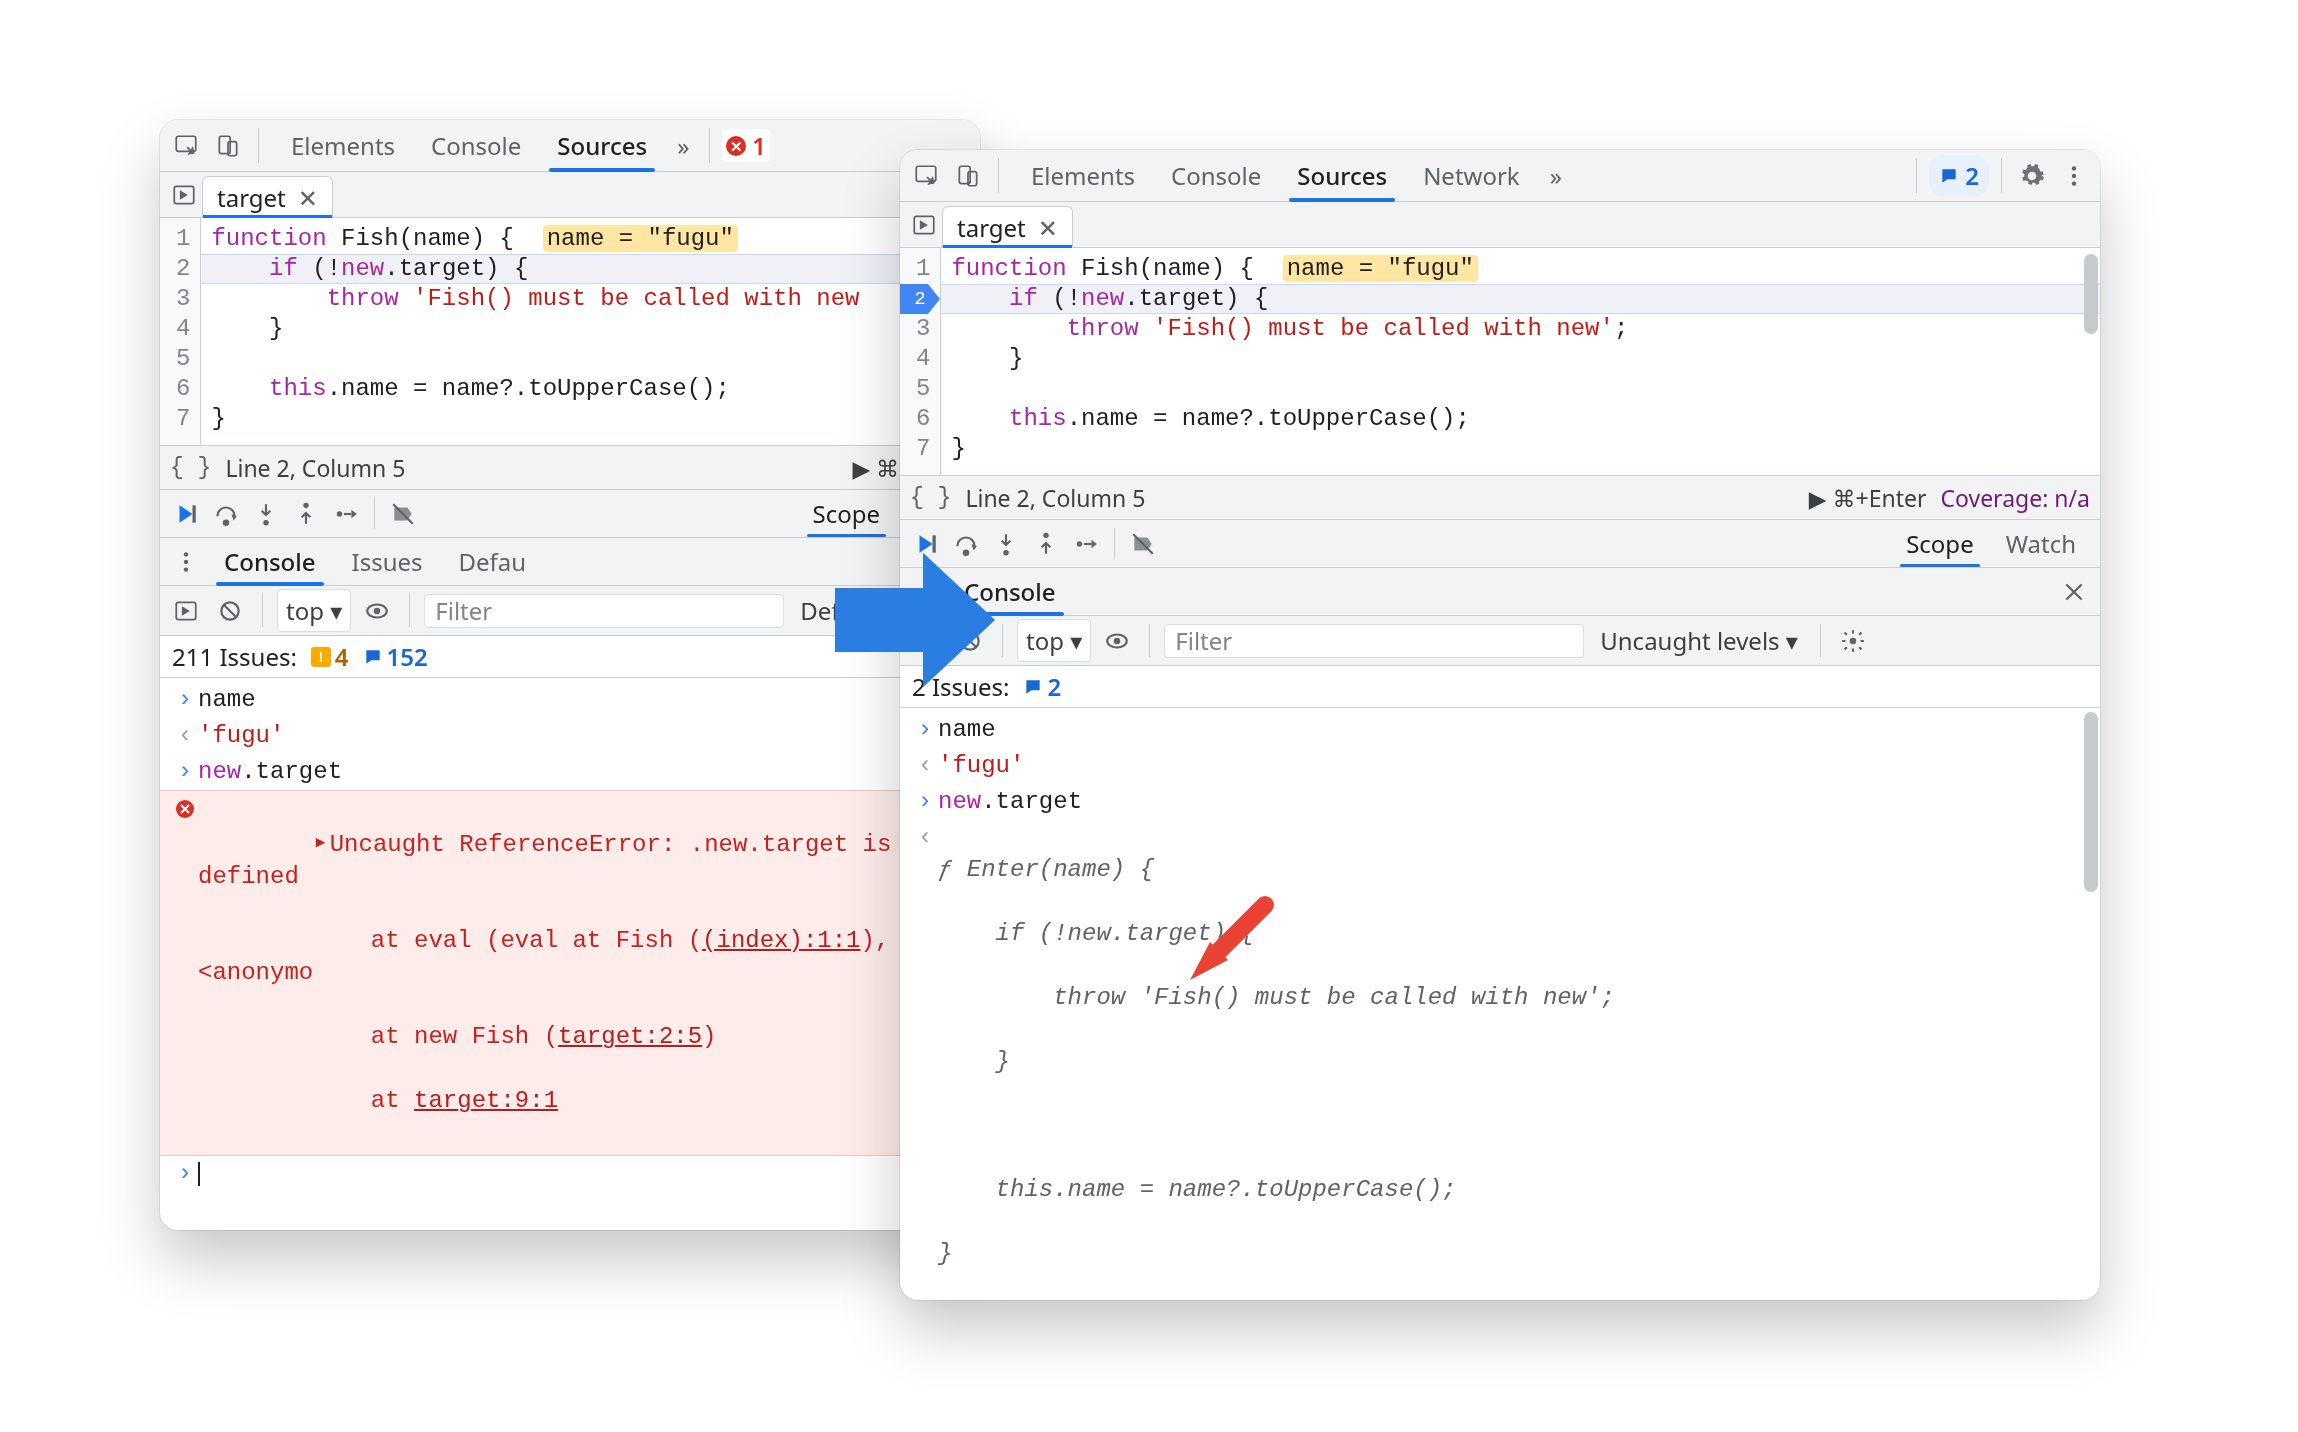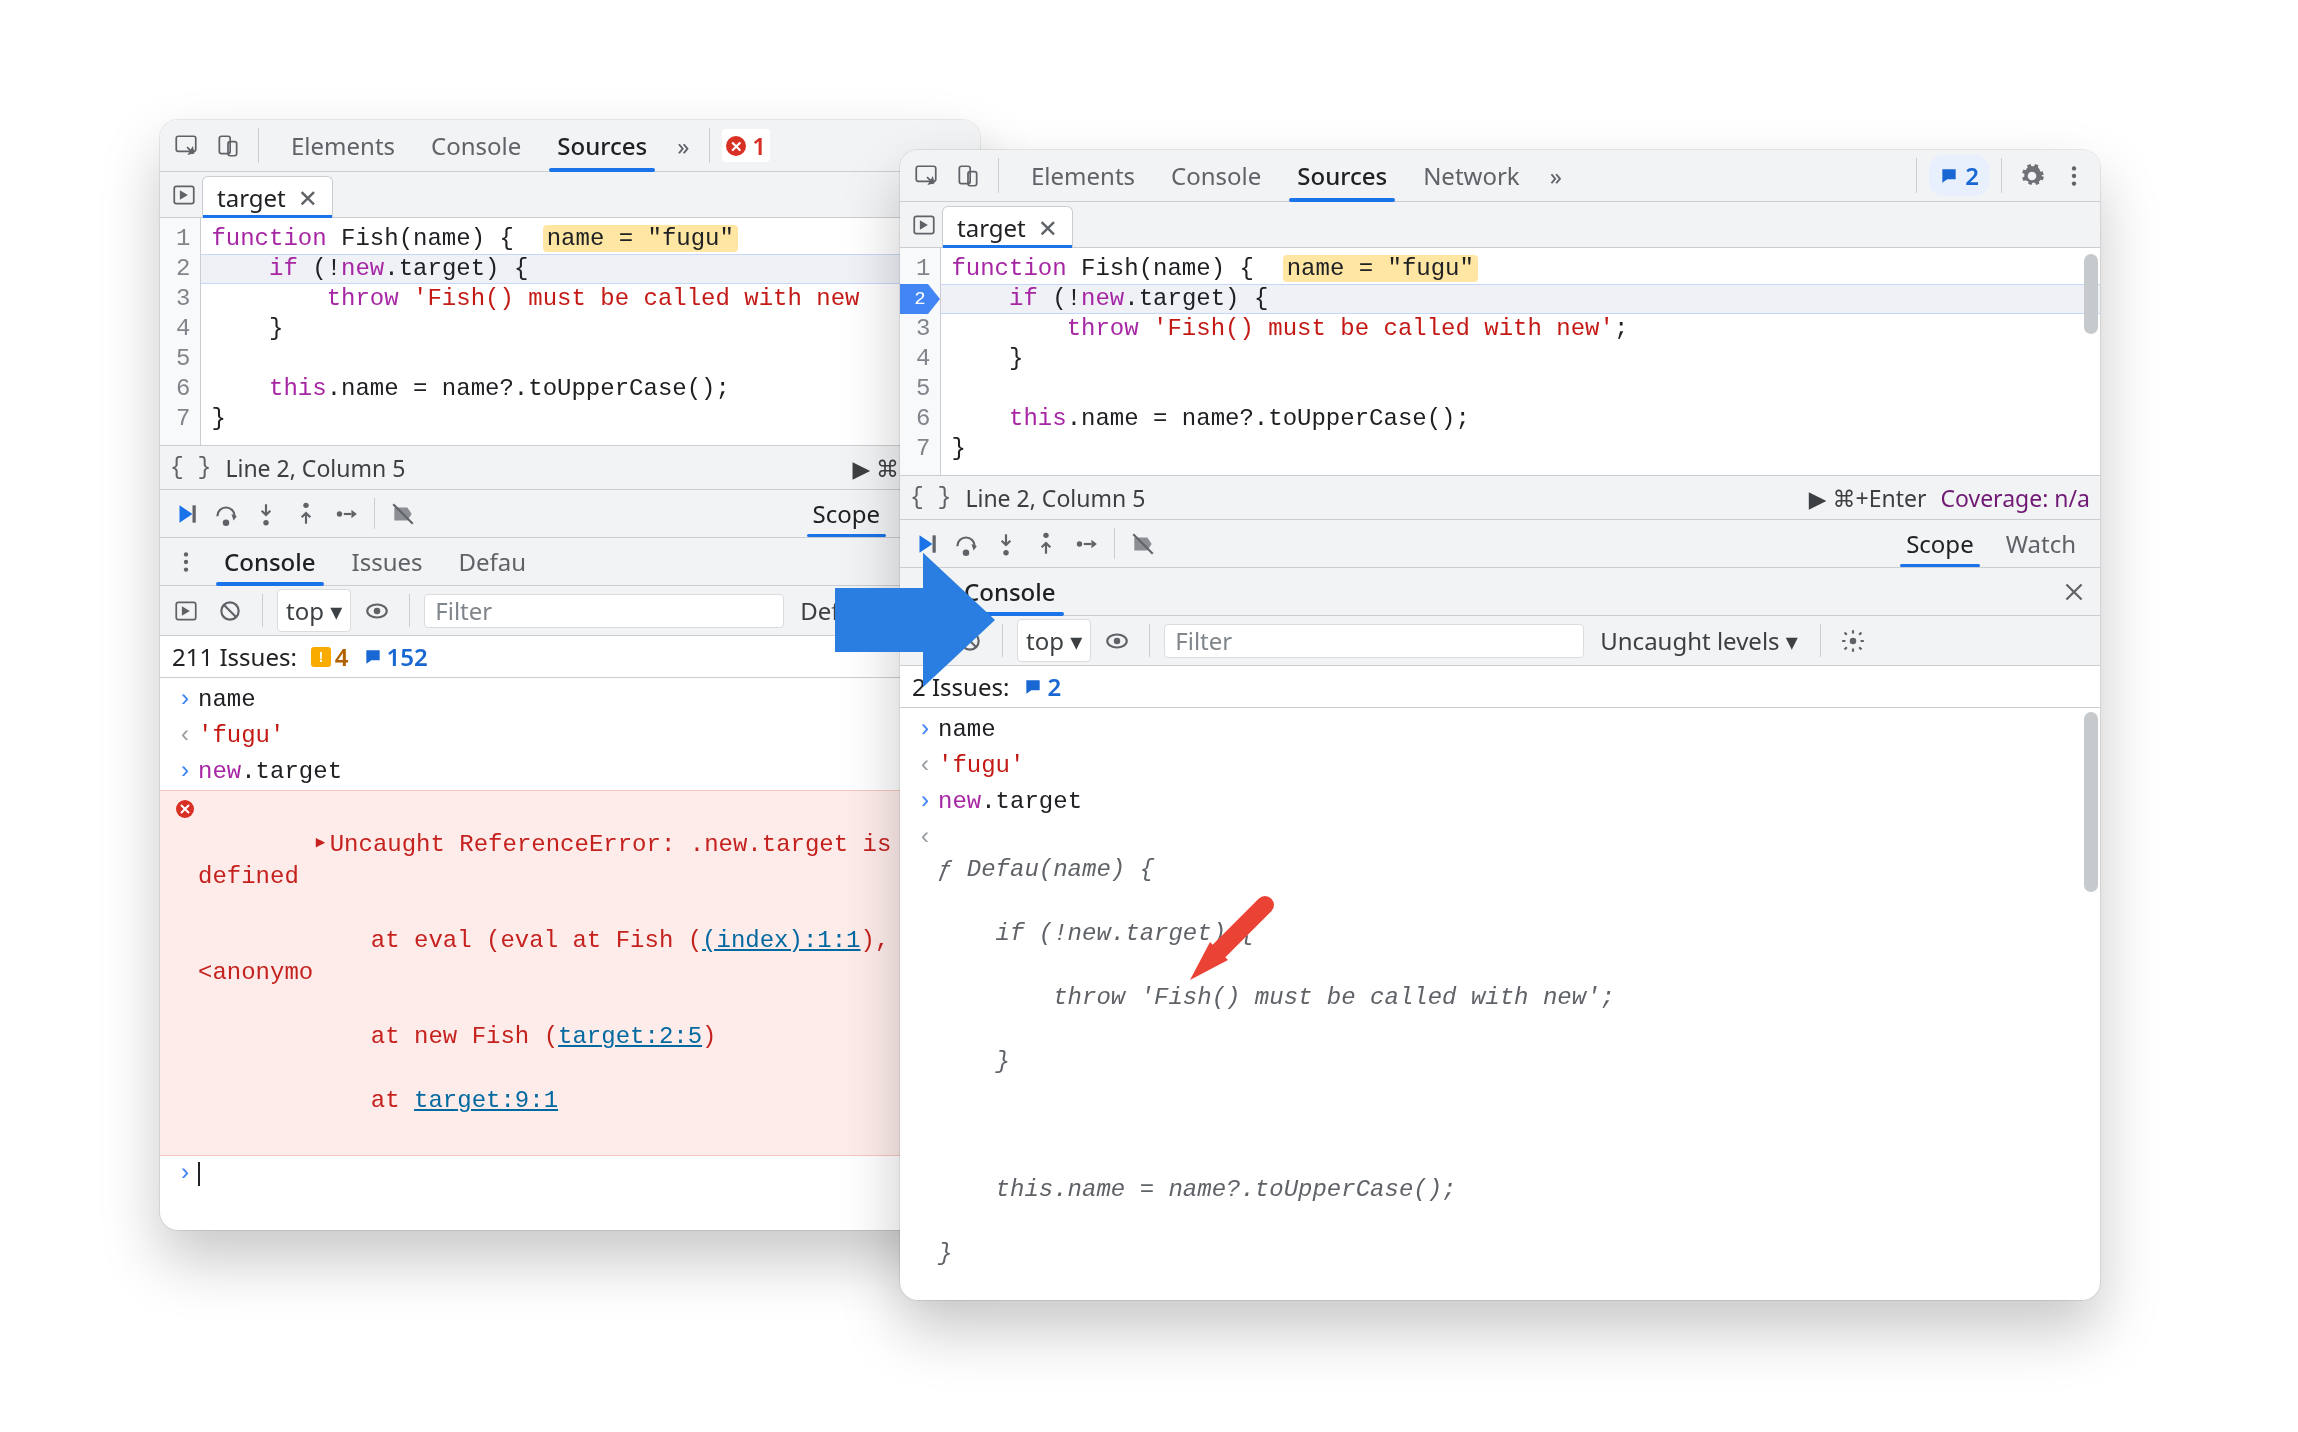--- a/index.html
+++ b/index.html
@@ -286,21 +286,21 @@
   .row.in .mk{ color:#4285f4; }
   .row.out .mk{ color:#9aa0a6; transform:scaleX(-1); display:inline-block;}
   .row .body{ flex:1; white-space:pre-wrap; word-break:break-word;}
   .row.err{
     background:var(--error-bg); color:var(--error-text);
     border-top:1px solid #f7c6c2; border-bottom:1px solid #f7c6c2;
     padding-top:6px; padding-bottom:6px;
   }
   .row.err .mk{ color:var(--error-text);}
   .tri{ display:inline-block; transform:translateY(-2px); margin-right:2px;}
-  a.loc{ color:#0369a1; text-decoration:underline; }
+  a.loc{ color:#b91c1c; text-decoration:underline; }
 
   
   .fake-scroll{
     position:absolute; right:2px; width:14px; border-radius:7px;
     background:#c7cacd;
   }
 
   
   .big-arrow{
     position:absolute; left:830px; top:540px; width:170px; height:160px; z-index:5;
@@ -734,21 +734,21 @@
       <span class="mk">›</span>
       <span class="body str">'fugu'</span>
     </div>
     <div class="row in">
       <span class="mk">›</span>
       <span class="body"><span class="kw">new</span>.target</span>
     </div>
     <div class="row out" style="color:#5f6368;">
       <span class="mk">›</span>
       <span class="body" style="font-style:italic;">
-<span>ƒ Defau(name) {</span>
+<span>ƒ Enter(name) {</span>
 <br><span>    if (!new.target) {</span>
 <br><span>        throw 'Fish() must be called with new';</span>
 <br><span>    }</span>
 <br><span></span>
 <br><span>    this.name = name?.toUpperCase();</span>
 <br><span>}</span>
       </span>
     </div>
 
     <div class="fake-scroll" style="top:4px;height:180px;"></div>

